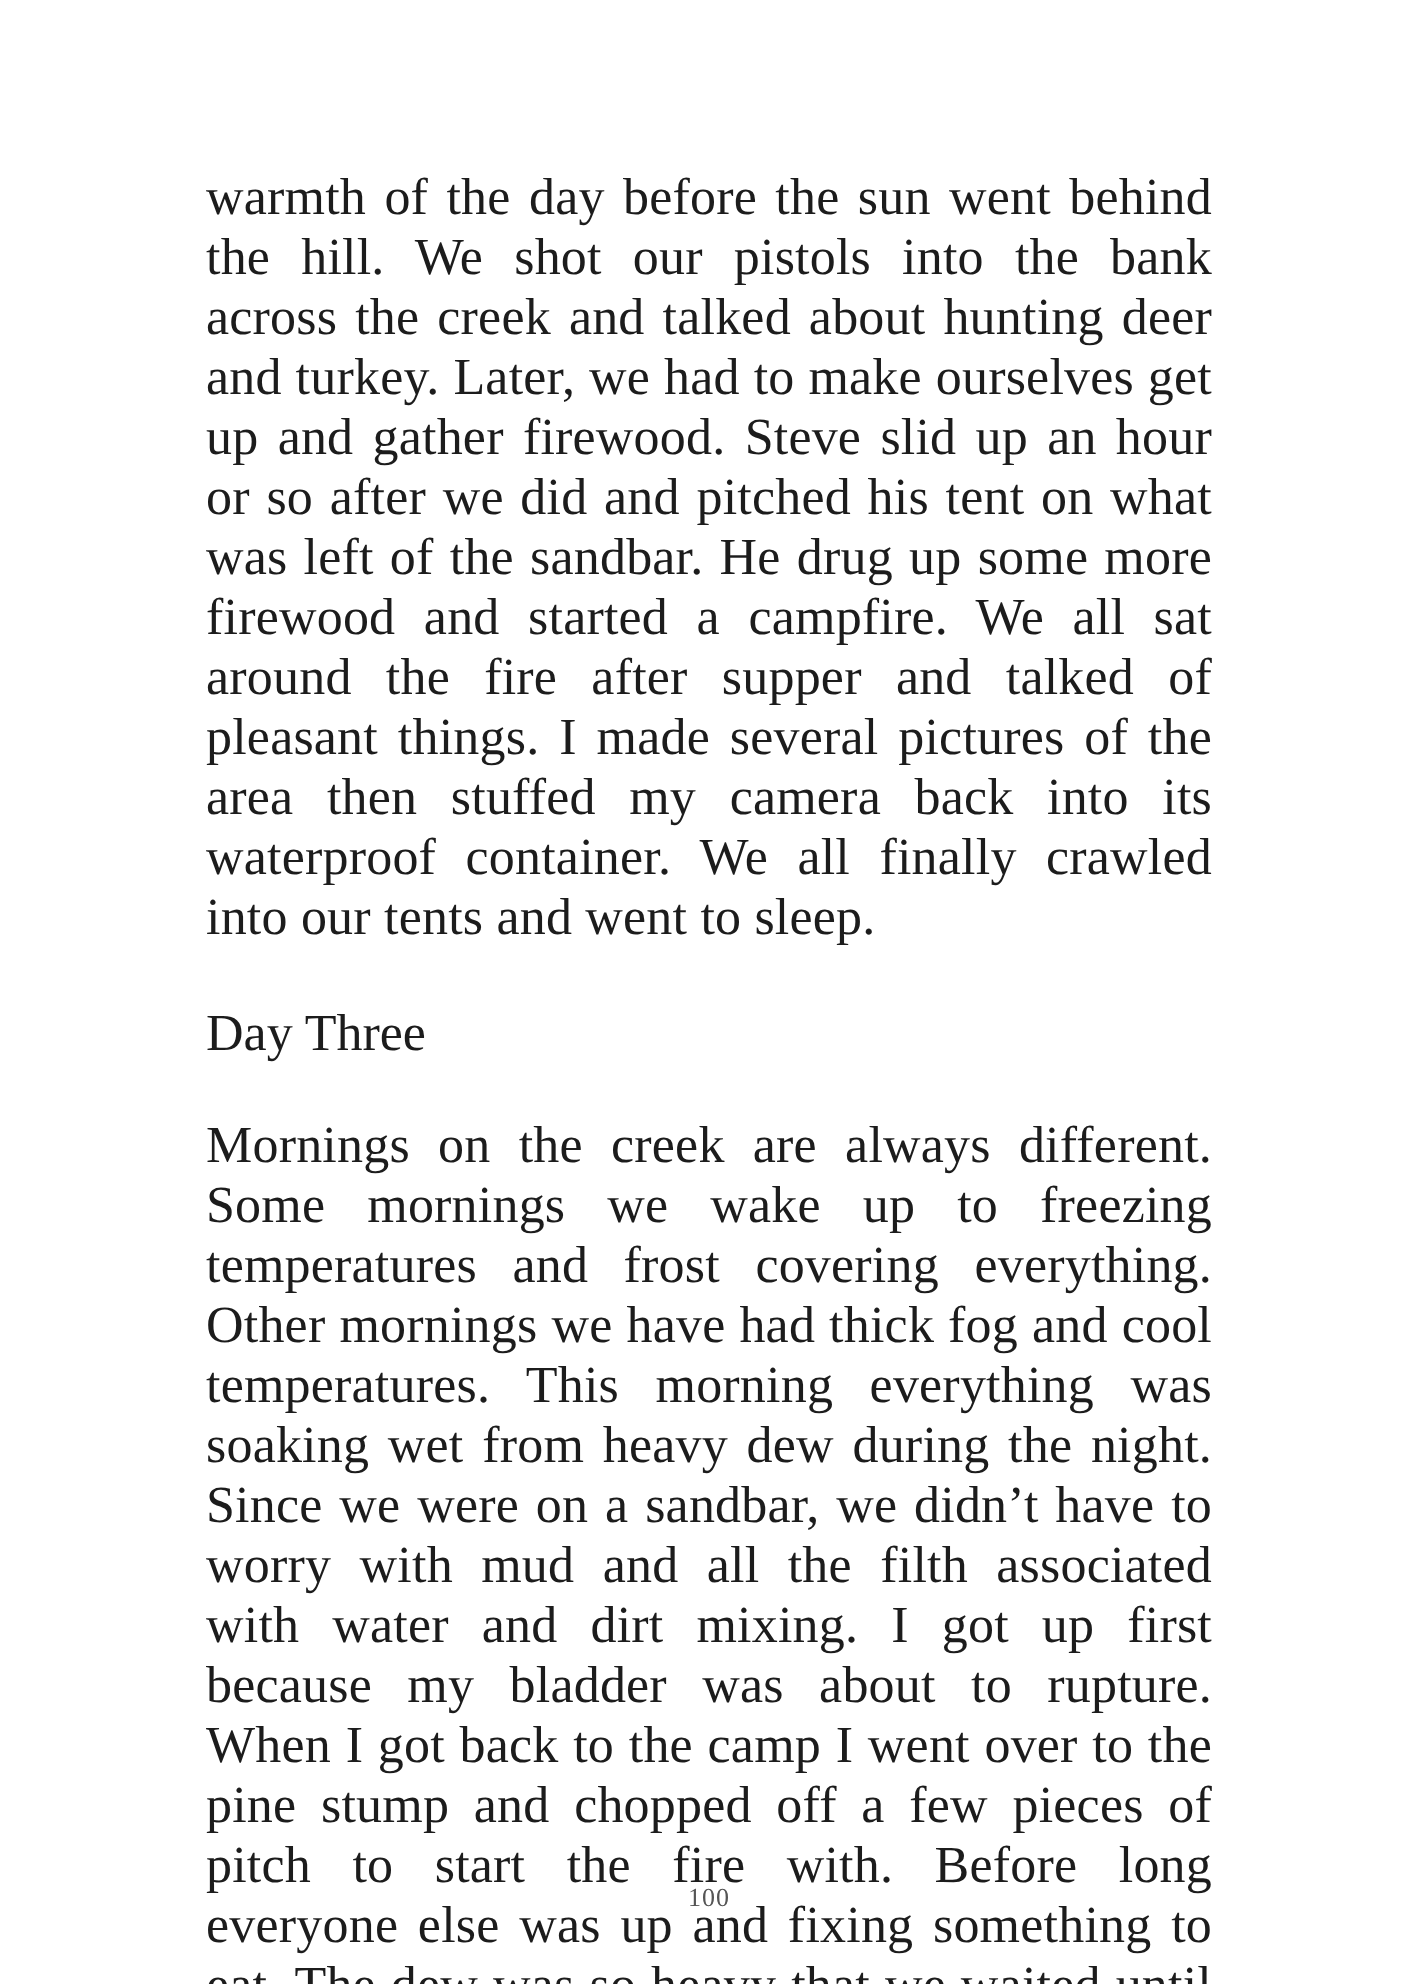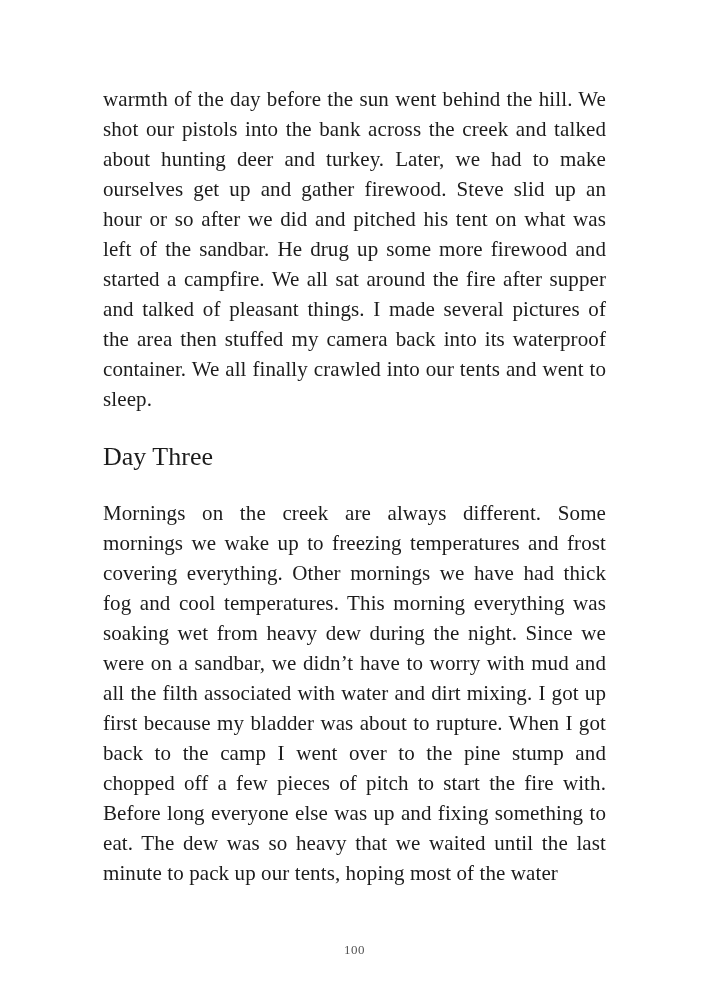--- a/index.html
+++ b/index.html
@@ -17,21 +17,21 @@
     overflow: hidden;
     box-sizing: border-box;
   }
   .content {
     position: absolute;
     top: 84px;
     left: 103px;
     width: 503px;
   }
   .body-para {
-    font-size: 21px;
+    font-size: 26px;
     line-height: 30px;
     text-align: justify;
     margin: 0 0 18px 0;
     letter-spacing: 0.1px;
   }
   .section-heading {
     font-size: 26px;
     line-height: 30px;
     font-weight: normal;
     margin: 28px 0 26px 0;

